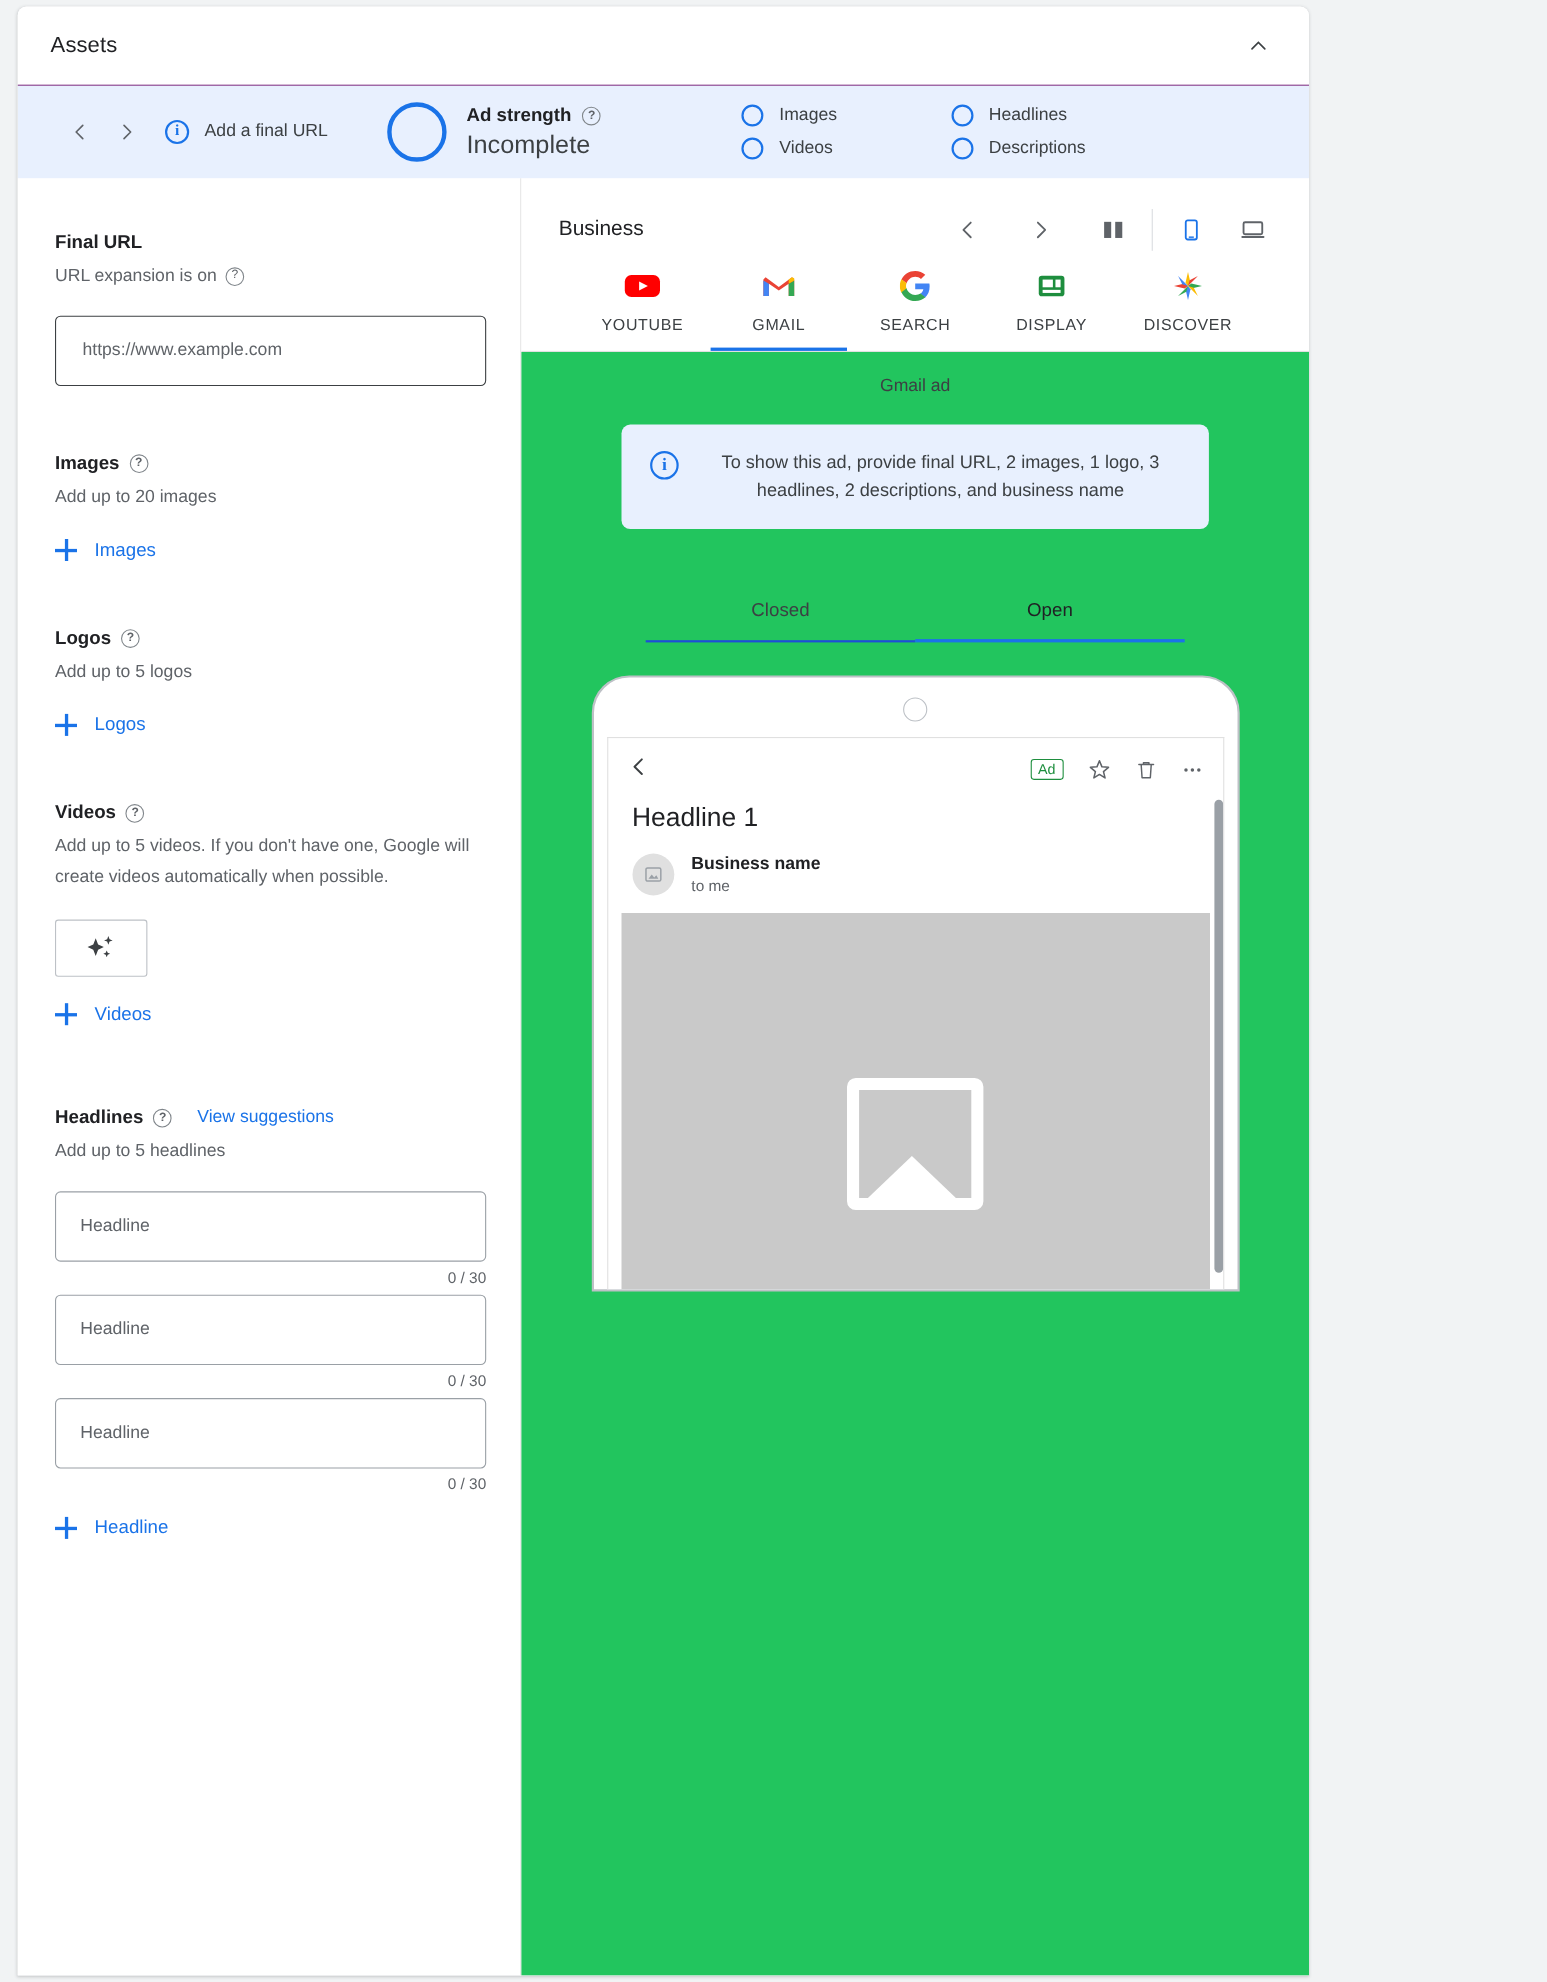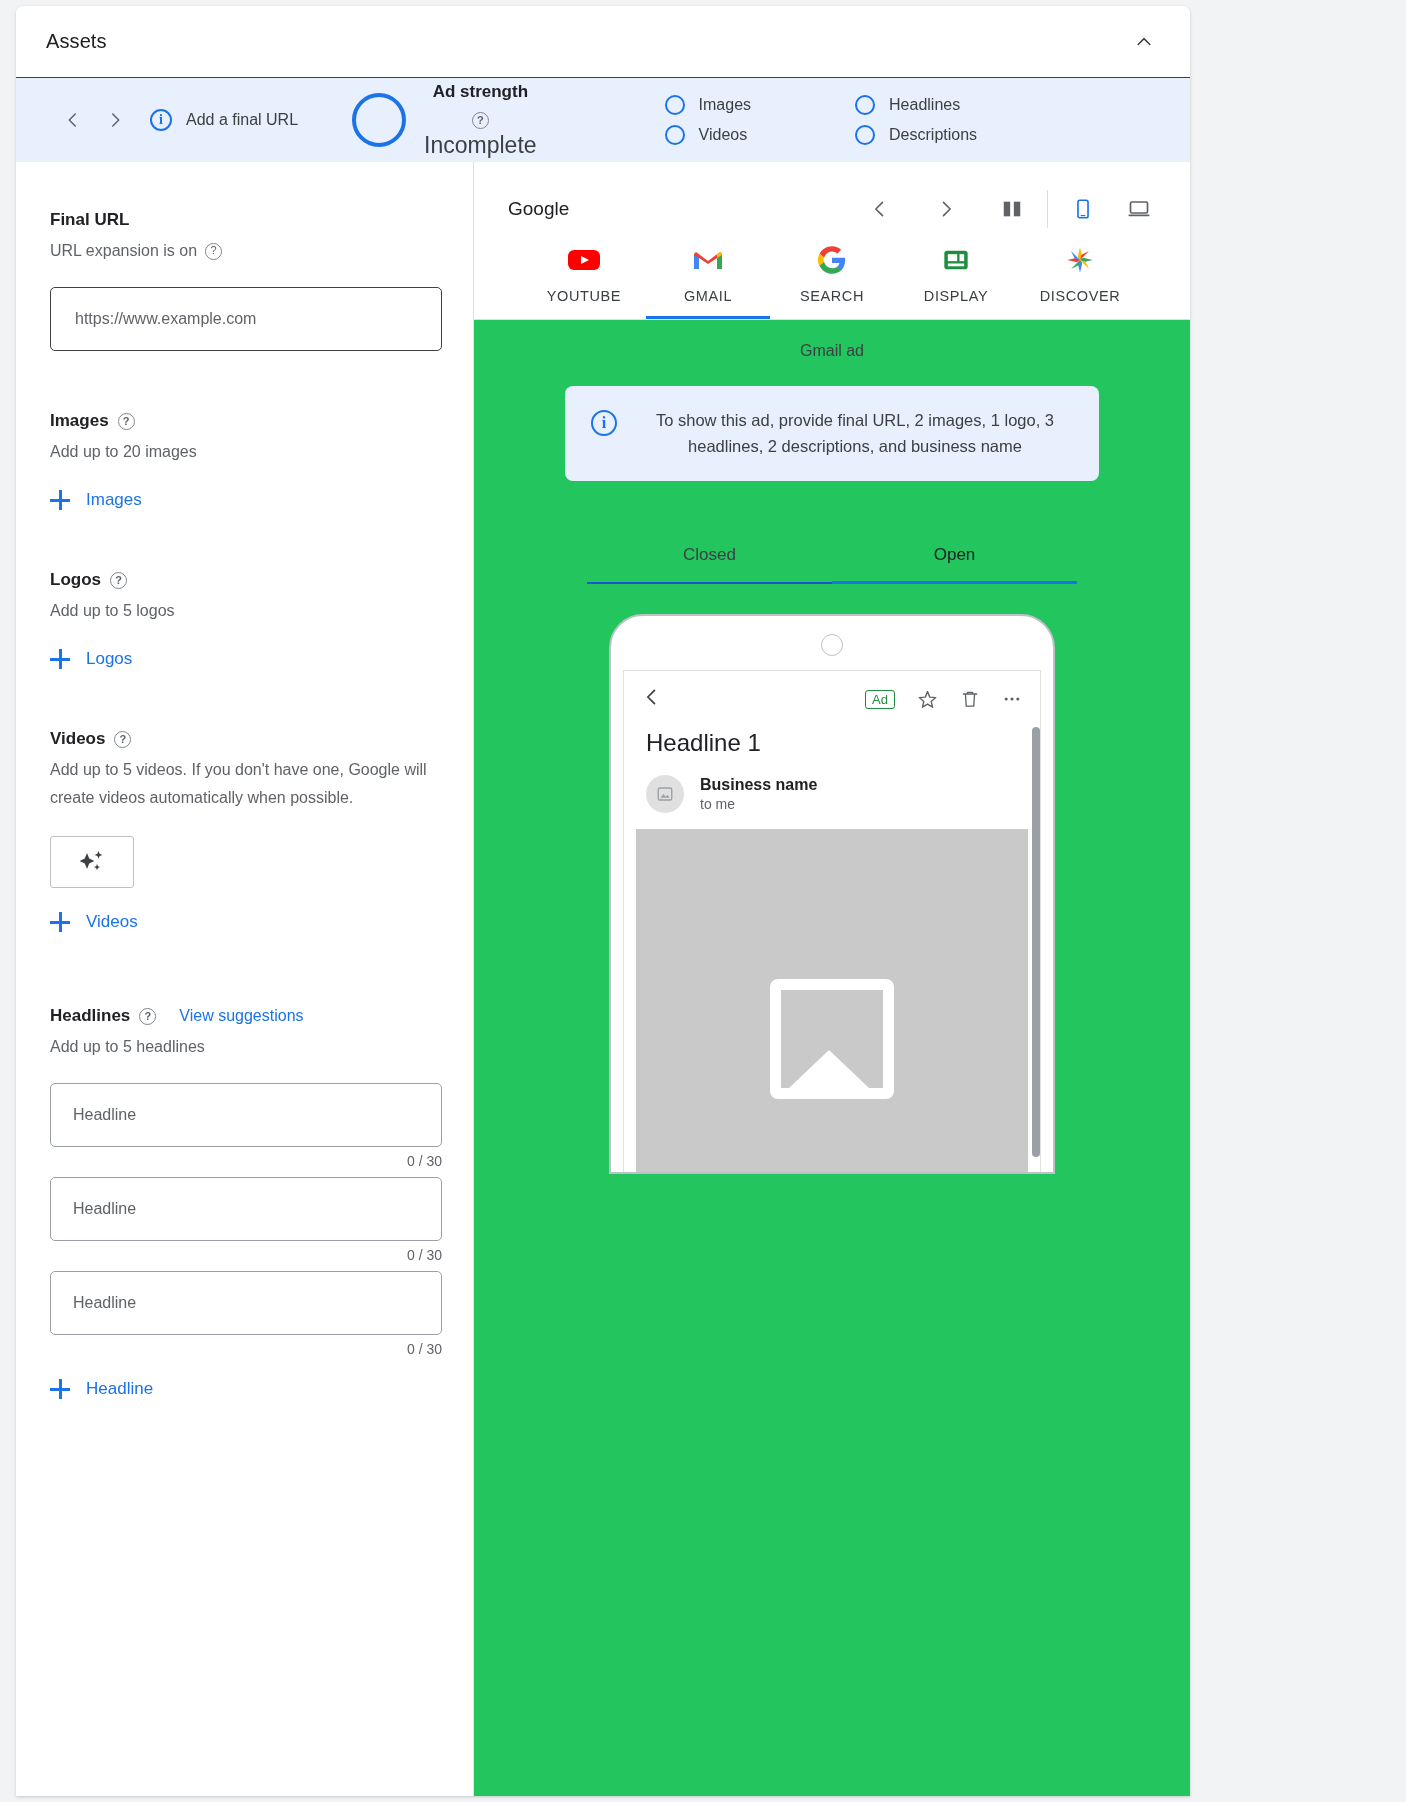--- a/index.html
+++ b/index.html
@@ -86,21 +86,21 @@
   .strength-ring {
     width: 54px; height: 54px;
     border-radius: 50%;
     border: 4px solid #1a73e8;
     margin-right: 18px;
     flex: 0 0 54px;
   }
   .strength-text { display: flex; flex-direction: column; gap: 3px; }
   .strength-label {
     font-size: 17px; color: #202124; font-weight: bold;
-    display: flex; align-items: center; gap: 10px; flex-direction: column;
+    display: flex; align-items: center; gap: 10px;
   }
   .strength-status { font-size: 23px; color: #3c4043; }
 
   .req-cols {
     display: flex;
     margin-left: 128px;
     gap: 104px;
   }
   .req-col { display: flex; flex-direction: column; gap: 10px; }
   .req-item { display: flex; align-items: center; gap: 14px; }
@@ -339,21 +339,21 @@
     cursor: pointer;
   }
   .oc-tab.active {
     color: #202124;
     border-bottom: 3px solid #1a73e8;
   }
 
   
   .phone {
     margin-top: 30px;
-    width: 446px;
+    width: 589px;
     height: 560px;
     border: 2px solid #bdc1c6;
     border-radius: 34px 34px 0 0;
     background: #fff;
     position: relative;
     overflow: hidden;
   }
   .phone-cam {
     width: 22px; height: 22px;
     border-radius: 50%;
@@ -587,21 +587,21 @@
         <div class="add-link" style="margin-top:22px">
           <span class="plus"></span>
           <span class="add-link-text">Headline</span>
         </div>
       </div>
     </div>
 
     <div class="right-pane">
 
       <div class="preview-head">
-        <div class="preview-title">Google</div>
+        <div class="preview-title">Business</div>
 
         <div class="ph-icon">
           <svg width="20" height="20" viewBox="0 0 24 24">
             <path d="M15 4 L7 12 L15 20" fill="none" stroke="#5f6368" stroke-width="2" stroke-linecap="round" stroke-linejoin="round"></path>
           </svg>
         </div>
         <div class="ph-icon" style="margin-left:24px">
           <svg width="20" height="20" viewBox="0 0 24 24">
             <path d="M9 4 L17 12 L9 20" fill="none" stroke="#5f6368" stroke-width="2" stroke-linecap="round" stroke-linejoin="round"></path>
           </svg>

